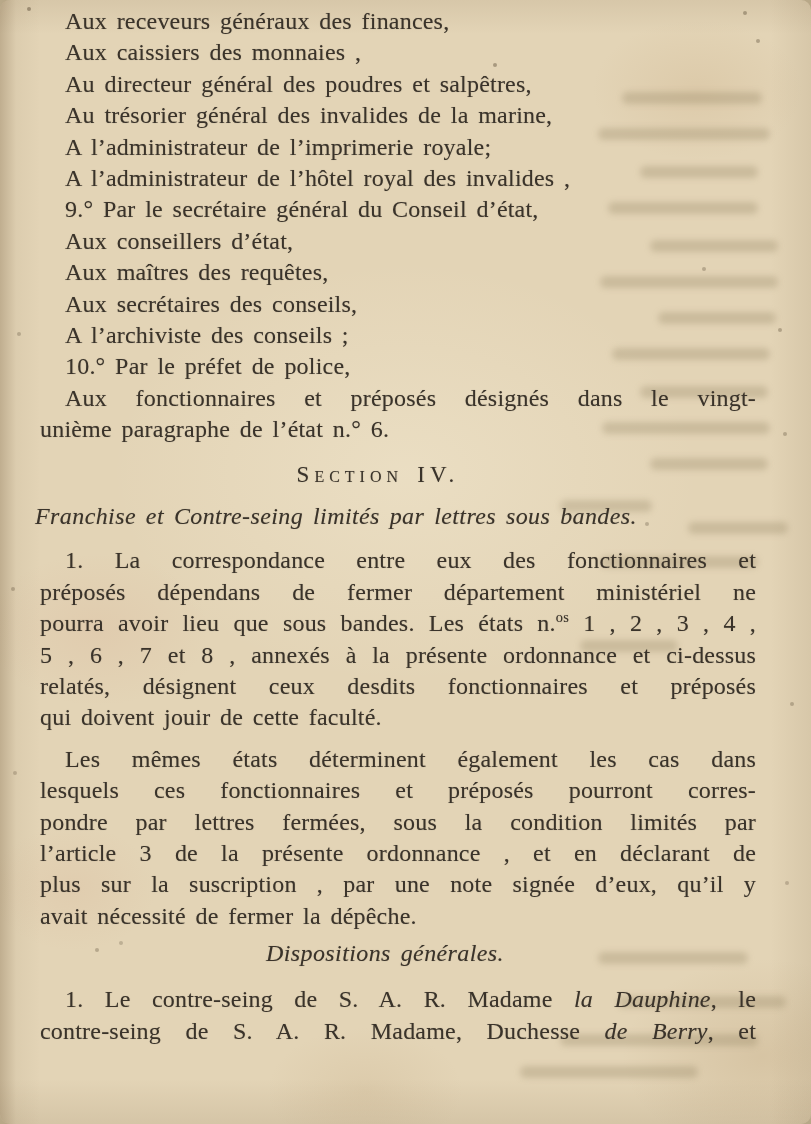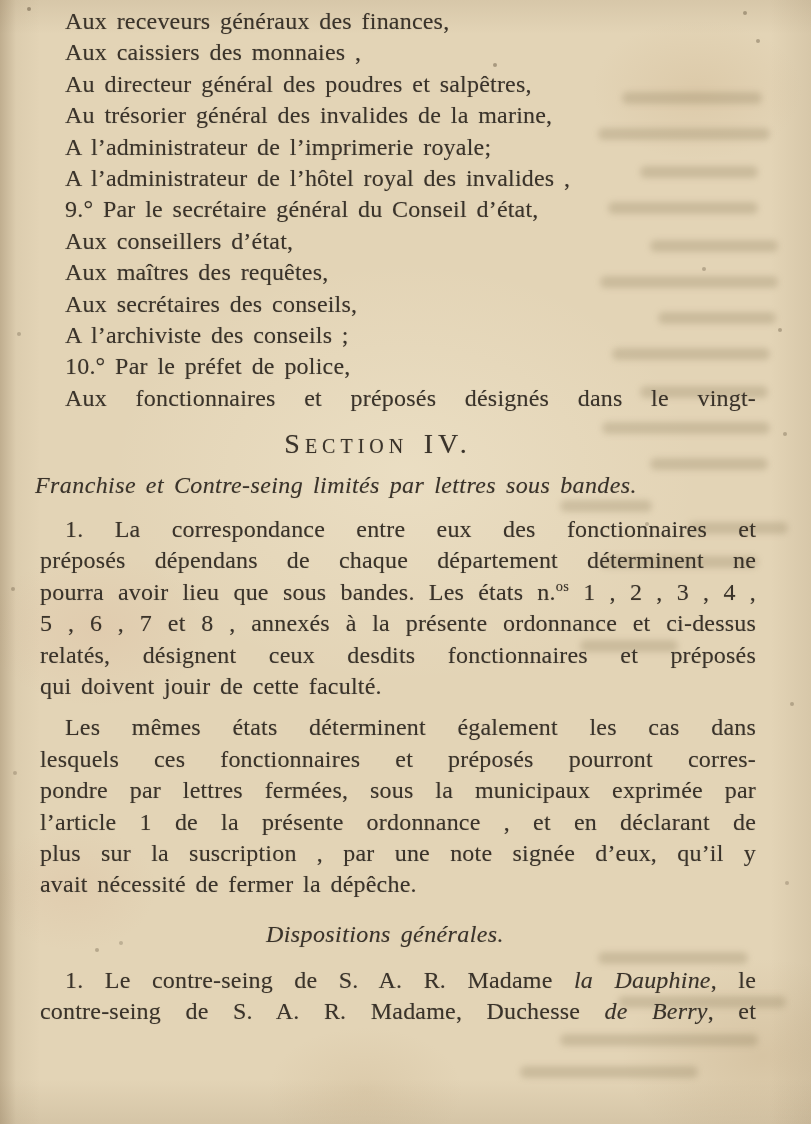--- a/index.html
+++ b/index.html
@@ -2,20 +2,21 @@
 <html><head>
 <meta charset="utf-8">
 <style>
   html,body{margin:0;padding:0;}
   body{width:811px;height:1124px;overflow:hidden;background:#b8a888;}
   .page{
     position:relative;width:811px;height:1124px;overflow:hidden;
     background:#e3d4b6;
     font-family:"Liberation Serif","DejaVu Serif",serif;
     color:#3a332a;
+    border-radius:10px;
   }
   
   .paper-texture{
     position:absolute;inset:0;pointer-events:none;
     background:
       radial-gradient(420px 300px at 50% 42%, rgba(248,240,218,0.35), rgba(248,240,218,0) 70%),
       radial-gradient(160px 110px at 12% 56%, rgba(198,128,104,0.10), rgba(198,128,104,0) 70%),
       radial-gradient(120px 90px at 9% 79%, rgba(200,140,110,0.10), rgba(200,140,110,0) 70%),
       radial-gradient(150px 100px at 86% 8%, rgba(190,156,112,0.18), rgba(190,156,112,0) 70%),
       radial-gradient(200px 140px at 94% 94%, rgba(170,140,98,0.22), rgba(170,140,98,0) 70%),
@@ -58,31 +59,31 @@
     font-size:24px;
     letter-spacing:0.2px;
     word-spacing:3.5px;
     text-shadow:0 0 1px rgba(58,51,42,0.35);
   }
   .ln{height:31.4px;line-height:31.4px;white-space:nowrap;}
   .wrap{height:31.4px;line-height:31.4px;}
   .indent{padding-left:25px;}
   .just{text-align:justify;text-align-last:justify;white-space:normal;}
   .heading{
-    text-align:center;font-variant:small-caps;font-size:28px;
+    text-align:center;font-variant:small-caps;font-size:23px;
     letter-spacing:5px;height:32px;line-height:32px;white-space:nowrap;
   }
   .subtitle{
     text-align:center;font-style:italic;font-size:24px;
     height:30px;line-height:30px;letter-spacing:0.4px;white-space:nowrap;
   }
   .h4{margin-top:14px;transform:translateX(-20px);}
   .sub4{margin-top:10px;transform:translateX(-62px);}
   .h5{margin-top:6px;transform:translateX(-19px);}
-  .sub5{margin-top:18px;transform:translateX(-13px);}
+  .sub5{margin-top:6px;transform:translateX(-13px);}
   .p4{margin-top:14px;}
   .pl{margin-top:10px;}
   .a5{margin-top:16px;}
   sup{font-size:60%;line-height:0;}
   .it{font-style:italic;}
 </style>
 </head>
 <body>
 
 <div class="page">
@@ -119,38 +120,39 @@
     <div class="ln indent">Au trésorier général des invalides de la marine,</div>
     <div class="ln indent">A l’administrateur de l’imprimerie royale;</div>
     <div class="ln indent">A l’administrateur de l’hôtel royal des invalides ,</div>
     <div class="ln indent">9.° Par le secrétaire général du Conseil d’état,</div>
     <div class="ln indent">Aux conseillers d’état,</div>
     <div class="ln indent">Aux maîtres des requêtes,</div>
     <div class="ln indent">Aux secrétaires des conseils,</div>
     <div class="ln indent">A l’archiviste des conseils ;</div>
     <div class="ln indent">10.° Par le préfet de police,</div>
     <div class="wrap indent just">Aux fonctionnaires et préposés désignés dans le vingt-</div>
+    <div class="ln">unième paragraphe de l’état n.° 6.</div>
 
     <div class="heading h4">Section IV.</div>
     <div class="subtitle sub4">Franchise et Contre-seing limités par lettres sous bandes.</div>
 
     <div class="p4">
       <div class="wrap indent just">1. La correspondance entre eux des fonctionnaires et</div>
-      <div class="wrap just">préposés dépendans de chaque département déterminent ne</div>
+      <div class="wrap just">préposés dépendans de fermer département ministériel ne</div>
       <div class="wrap just"><span>pourra avoir lieu que sous bandes. Les états n.</span><sup>os</sup><span> 1 , 2 , 3 , 4 ,</span></div>
       <div class="wrap just">5 , 6 , 7 et 8 , annexés à la présente ordonnance et ci-dessus</div>
       <div class="wrap just">relatés, désignent ceux desdits fonctionnaires et préposés</div>
       <div class="ln">qui doivent jouir de cette faculté.</div>
     </div>
 
     <div class="pl">
       <div class="wrap indent just">Les mêmes états déterminent également les cas dans</div>
       <div class="wrap just">lesquels ces fonctionnaires et préposés pourront corres-</div>
-      <div class="wrap just">pondre par lettres fermées, sous la municipaux exprimée par</div>
-      <div class="wrap just">l’article 1 de la présente ordonnance , et en déclarant de</div>
+      <div class="wrap just">pondre par lettres fermées, sous la condition limités par</div>
+      <div class="wrap just">l’article 3 de la présente ordonnance , et en déclarant de</div>
       <div class="wrap just">plus sur la suscription , par une note signée d’eux, qu’il y</div>
       <div class="ln">avait nécessité de fermer la dépêche.</div>
     </div>
 
     <div class="subtitle sub5">Dispositions générales.</div>
 
     <div class="a5">
       <div class="wrap indent just"><span>1. Le contre-seing de S. A. R. Madame </span><span class="it">la Dauphine</span><span>, le</span></div>
       <div class="wrap just"><span>contre-seing de S. A. R. Madame, Duchesse </span><span class="it">de Berry</span><span>, et</span></div>
     </div>

